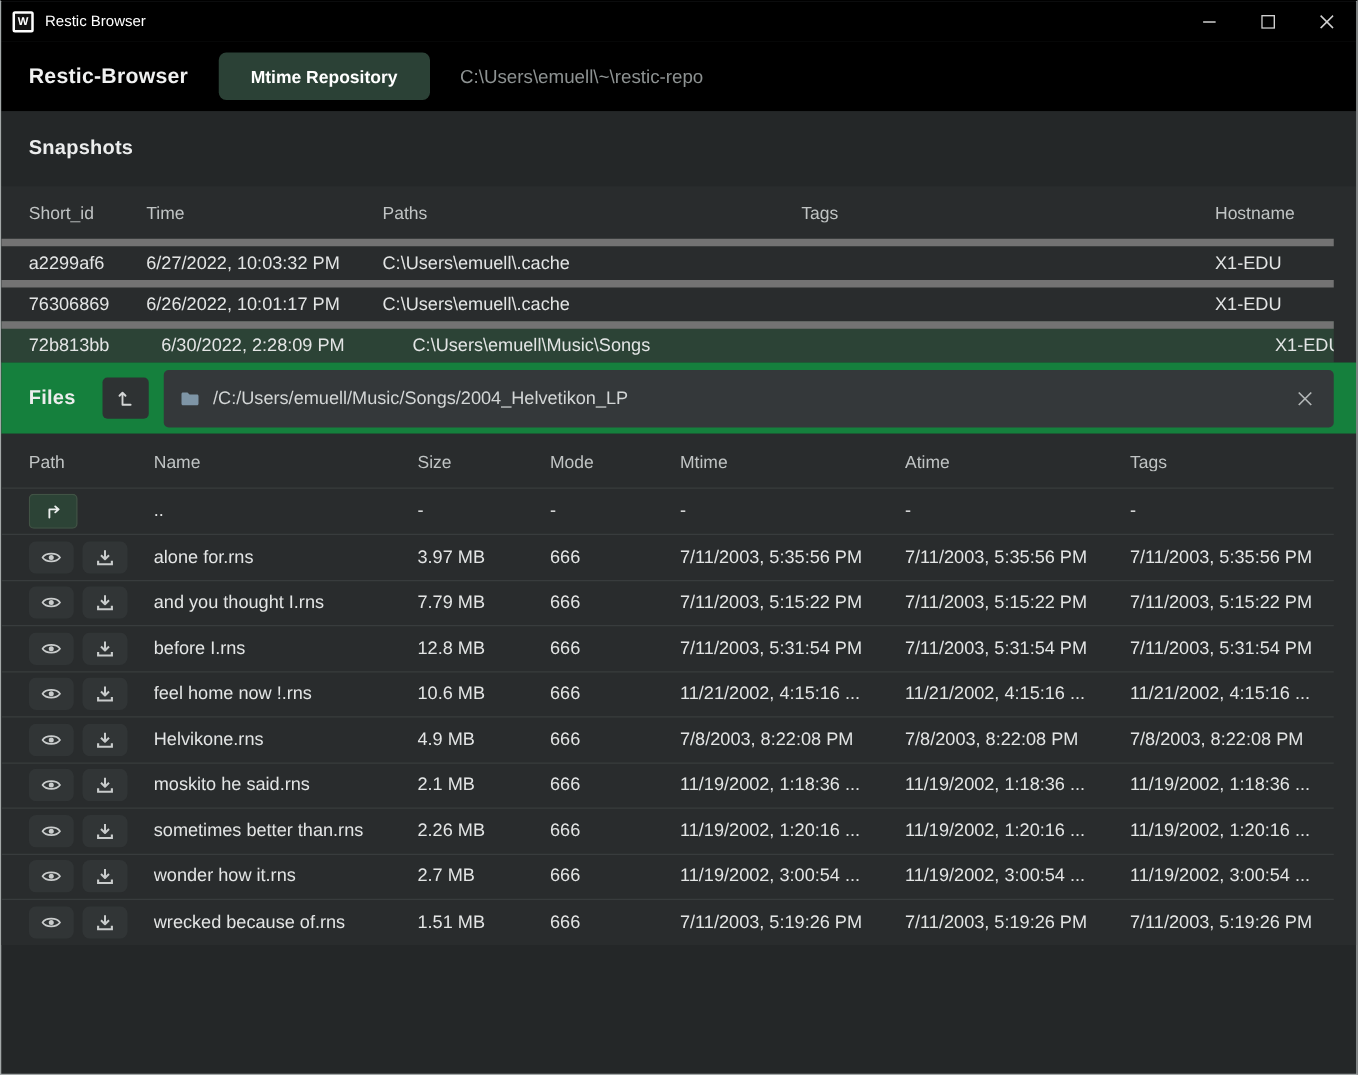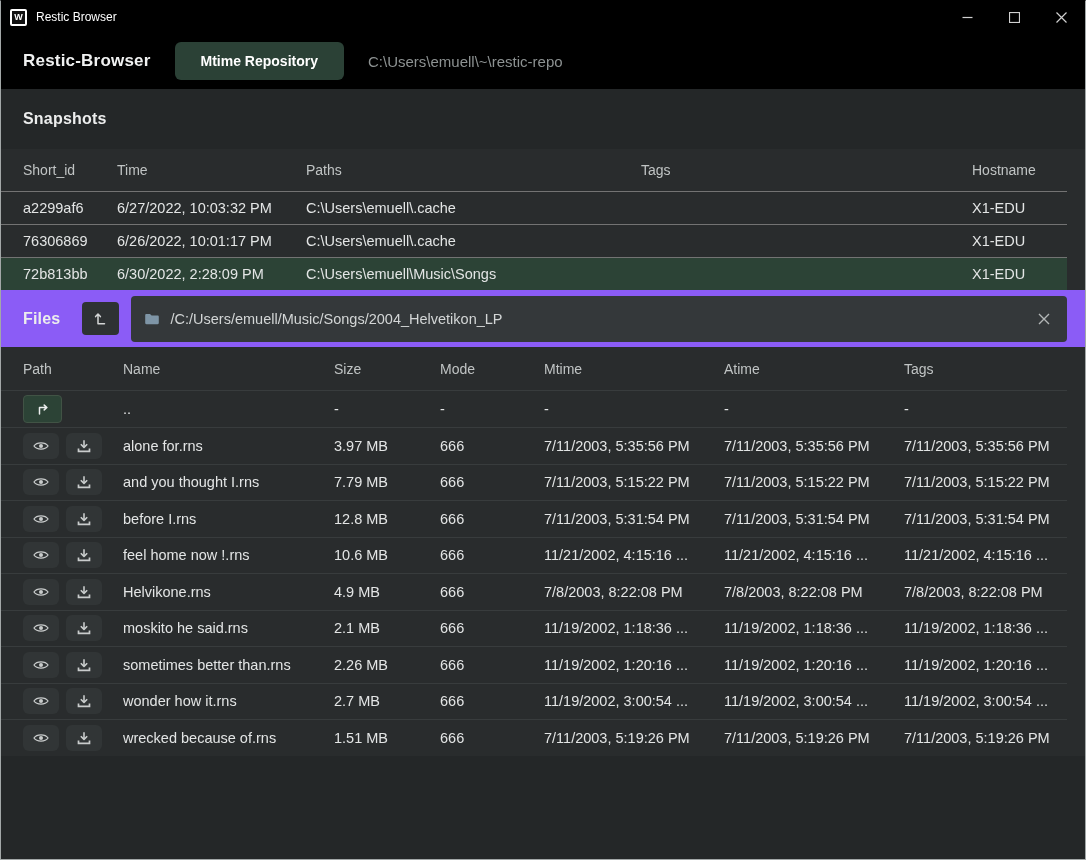--- a/index.html
+++ b/index.html
@@ -57,27 +57,27 @@
 
   
   .snap-table { background: #292c2d; }
   .snap-grid {
     display: grid;
     grid-template-columns: 94px 189px 335px 331px 1fr;
     align-items: center;
     padding-left: 22px; margin-right: 18px;
   }
   .snap-header { height: 42px; color: #c0c4c4; font-size: 14px; }
-  .snap-row { height: 33px; font-size: 14.5px; color: #e3e5e5; border-top: 1px solid #737373; }
-  .snap-row.selected { background: var(--selected-row, #2c4336); }
+  .snap-row { height: 33px; font-size: 14.5px; color: #e3e5e5; border-top: 6px solid #737373; }
+  .snap-row.selected { background: var(--selected-row, #2c4336); gap: 12px; }
   .cell { white-space: nowrap; overflow: hidden; }
 
   
   .files-band {
-    height: 57px; background: #8b5cf6;
+    height: 57px; background: #15803d;
     display: flex; align-items: center;
     padding: 0 18px 0 22px; gap: 12px;
   }
   .level-btn {
     width: 37px; height: 33px; flex: 0 0 auto;
     background: #2e3233; border: none; border-radius: 4px;
     display: flex; align-items: center; justify-content: center;
     margin-left: 10px;
   }
   .path-bar {

